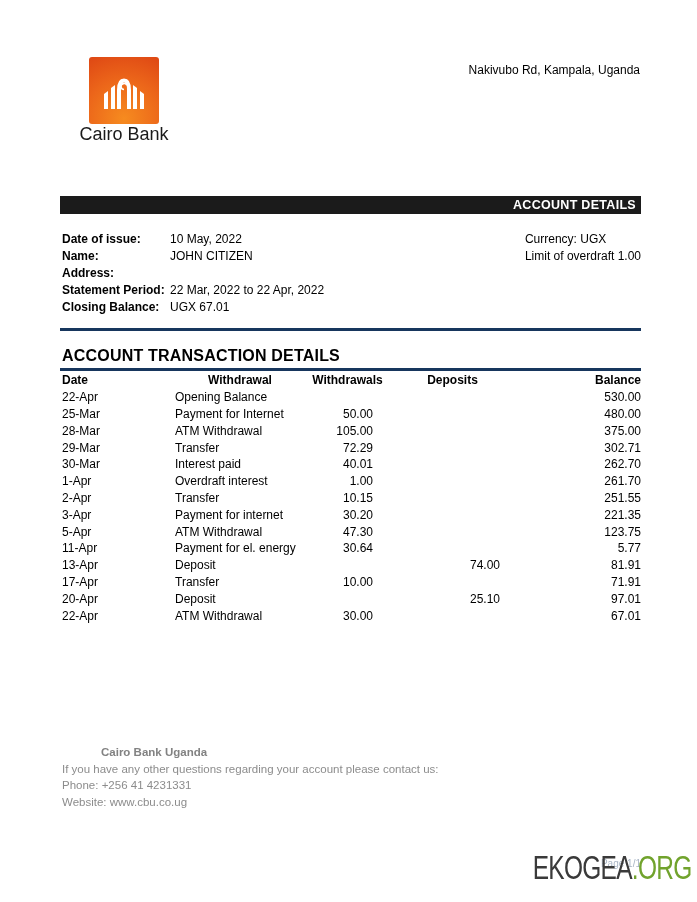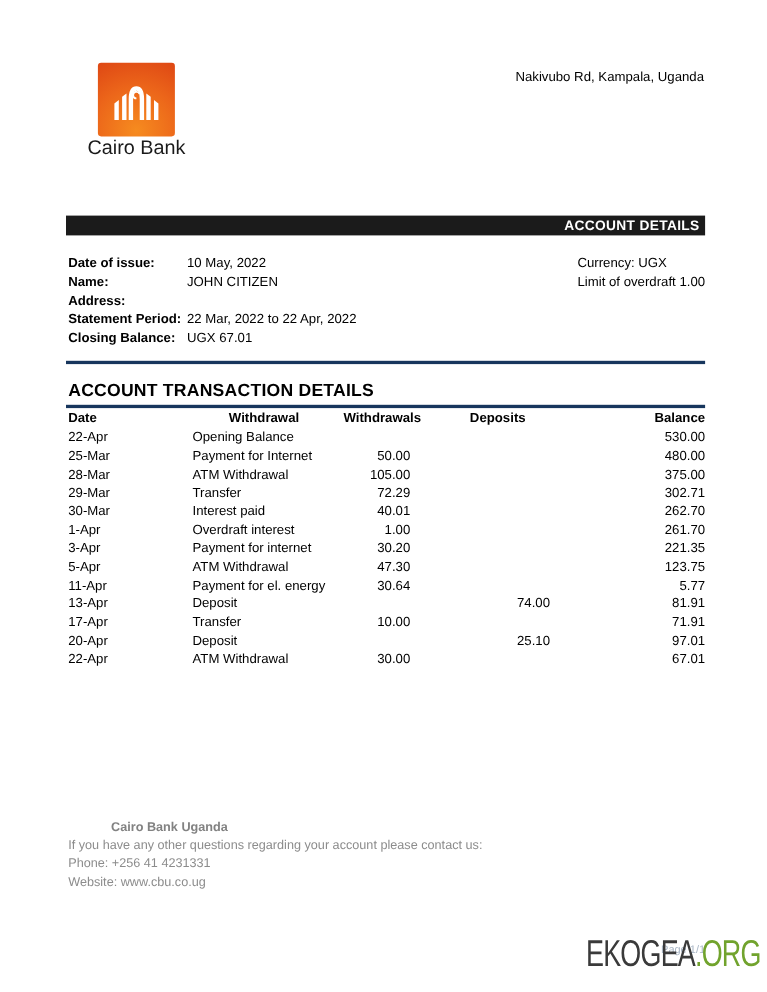--- a/index.html
+++ b/index.html
@@ -185,20 +185,27 @@
           <td class="c-bal">262.70</td>
         </tr>
         <tr>
           <td class="c-date">1-Apr</td>
           <td class="c-desc">Overdraft interest</td>
           <td class="c-with">1.00</td>
           <td class="c-dep"></td>
           <td class="c-bal">261.70</td>
         </tr>
         <tr>
+          <td class="c-date">2-Apr</td>
+          <td class="c-desc">Transfer</td>
+          <td class="c-with">10.15</td>
+          <td class="c-dep"></td>
+          <td class="c-bal">251.55</td>
+        </tr>
+        <tr>
           <td class="c-date">3-Apr</td>
           <td class="c-desc">Payment for internet</td>
           <td class="c-with">30.20</td>
           <td class="c-dep"></td>
           <td class="c-bal">221.35</td>
         </tr>
         <tr>
           <td class="c-date">5-Apr</td>
           <td class="c-desc">ATM Withdrawal</td>
           <td class="c-with">47.30</td>

